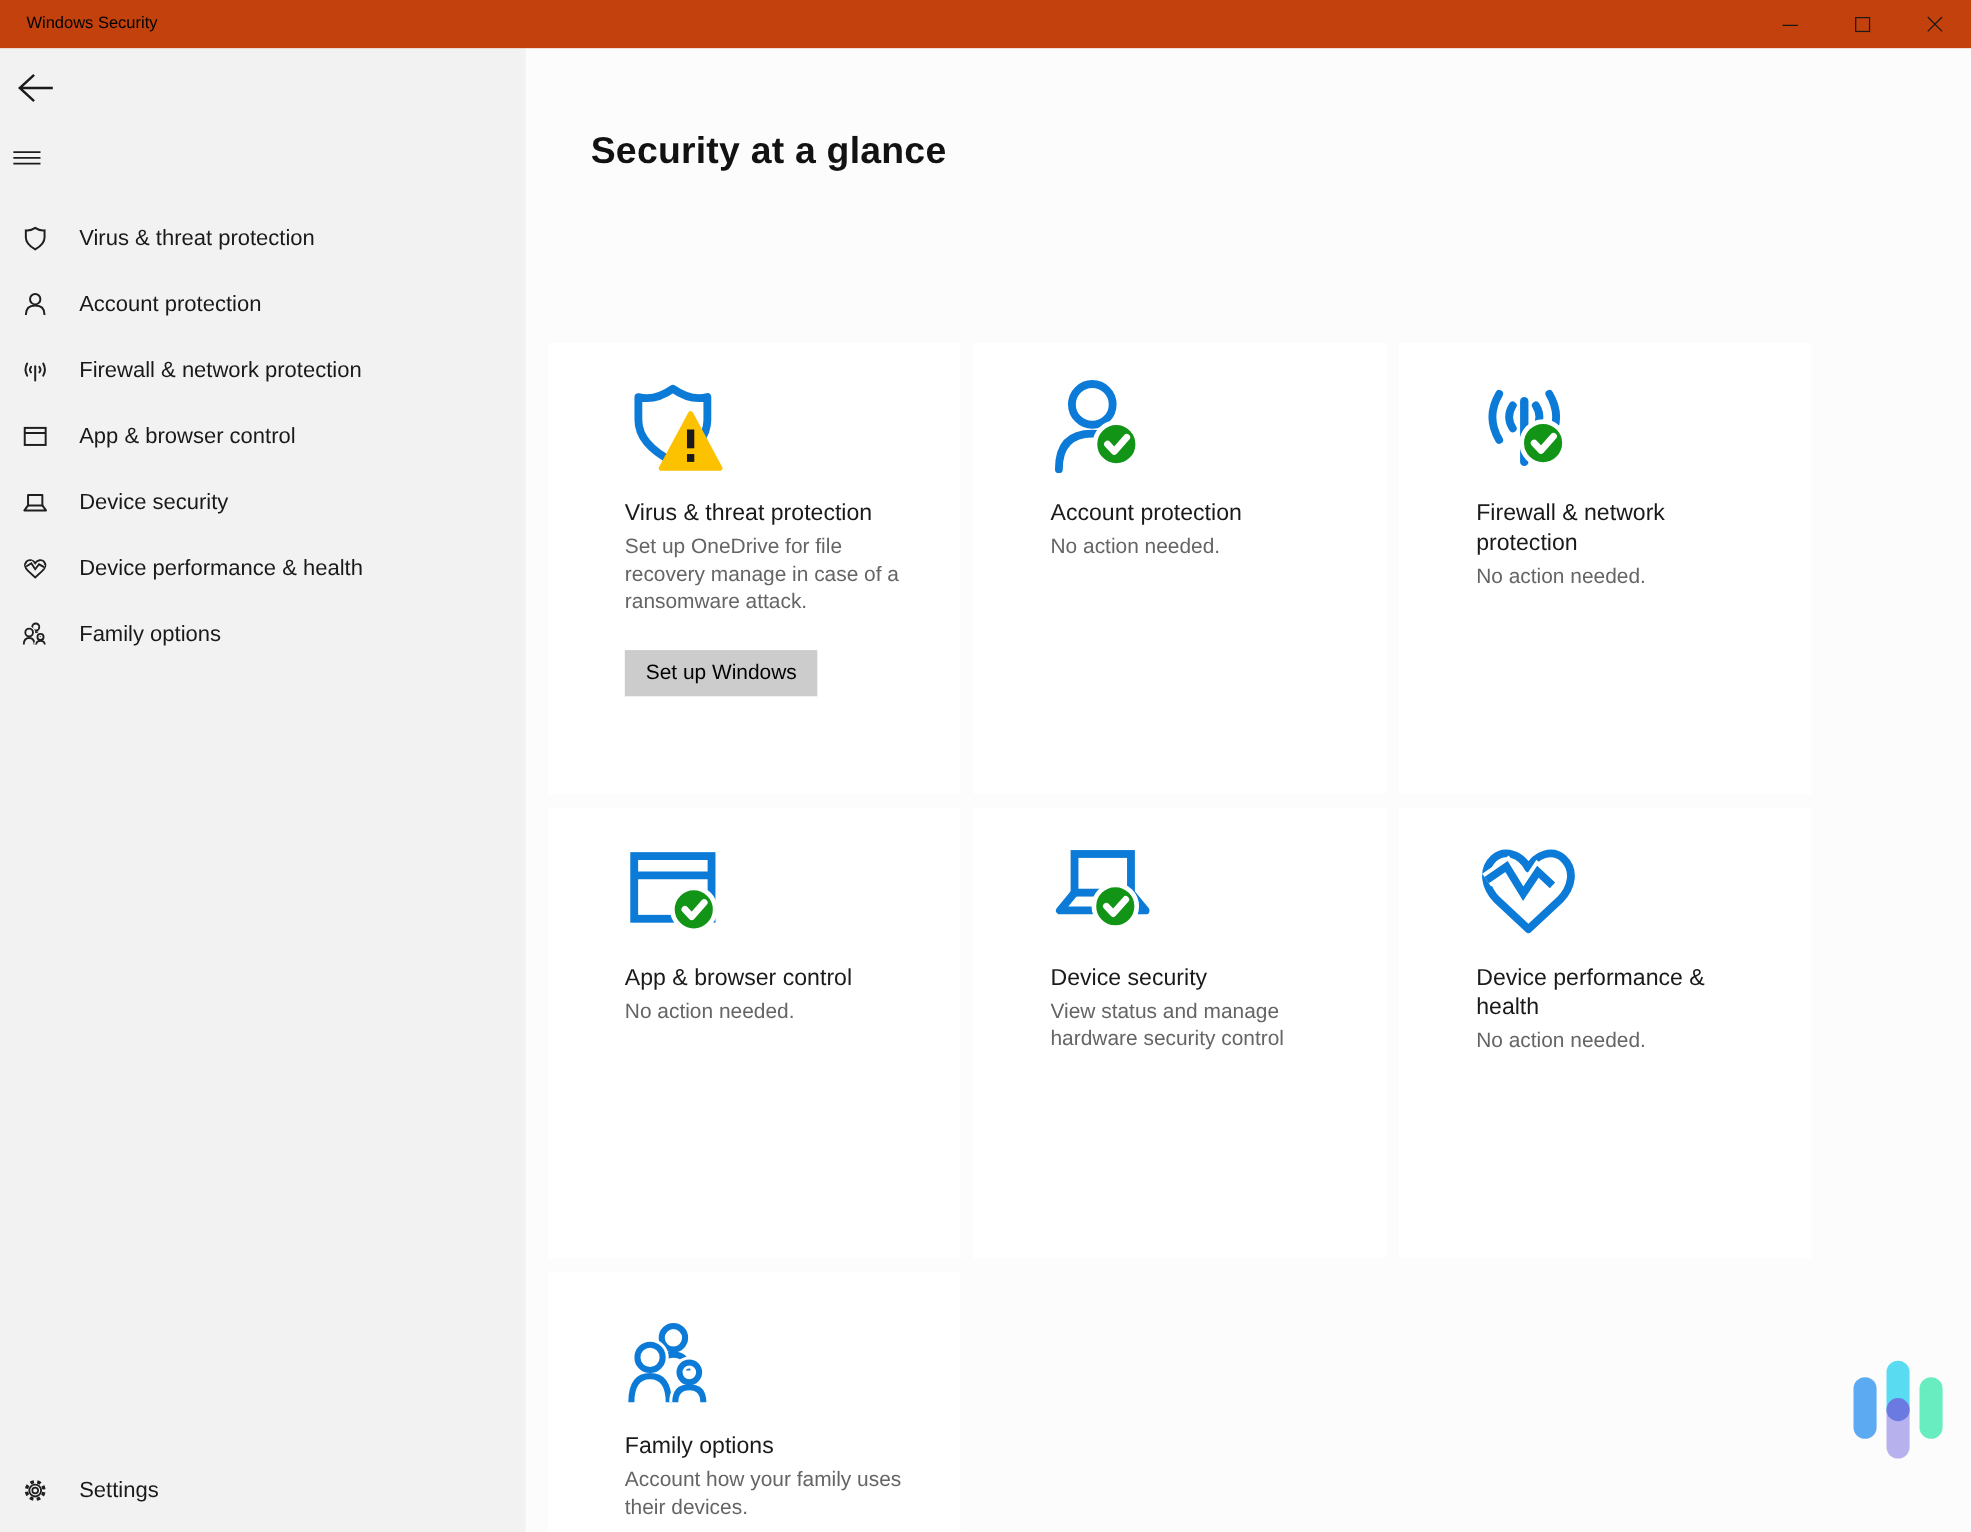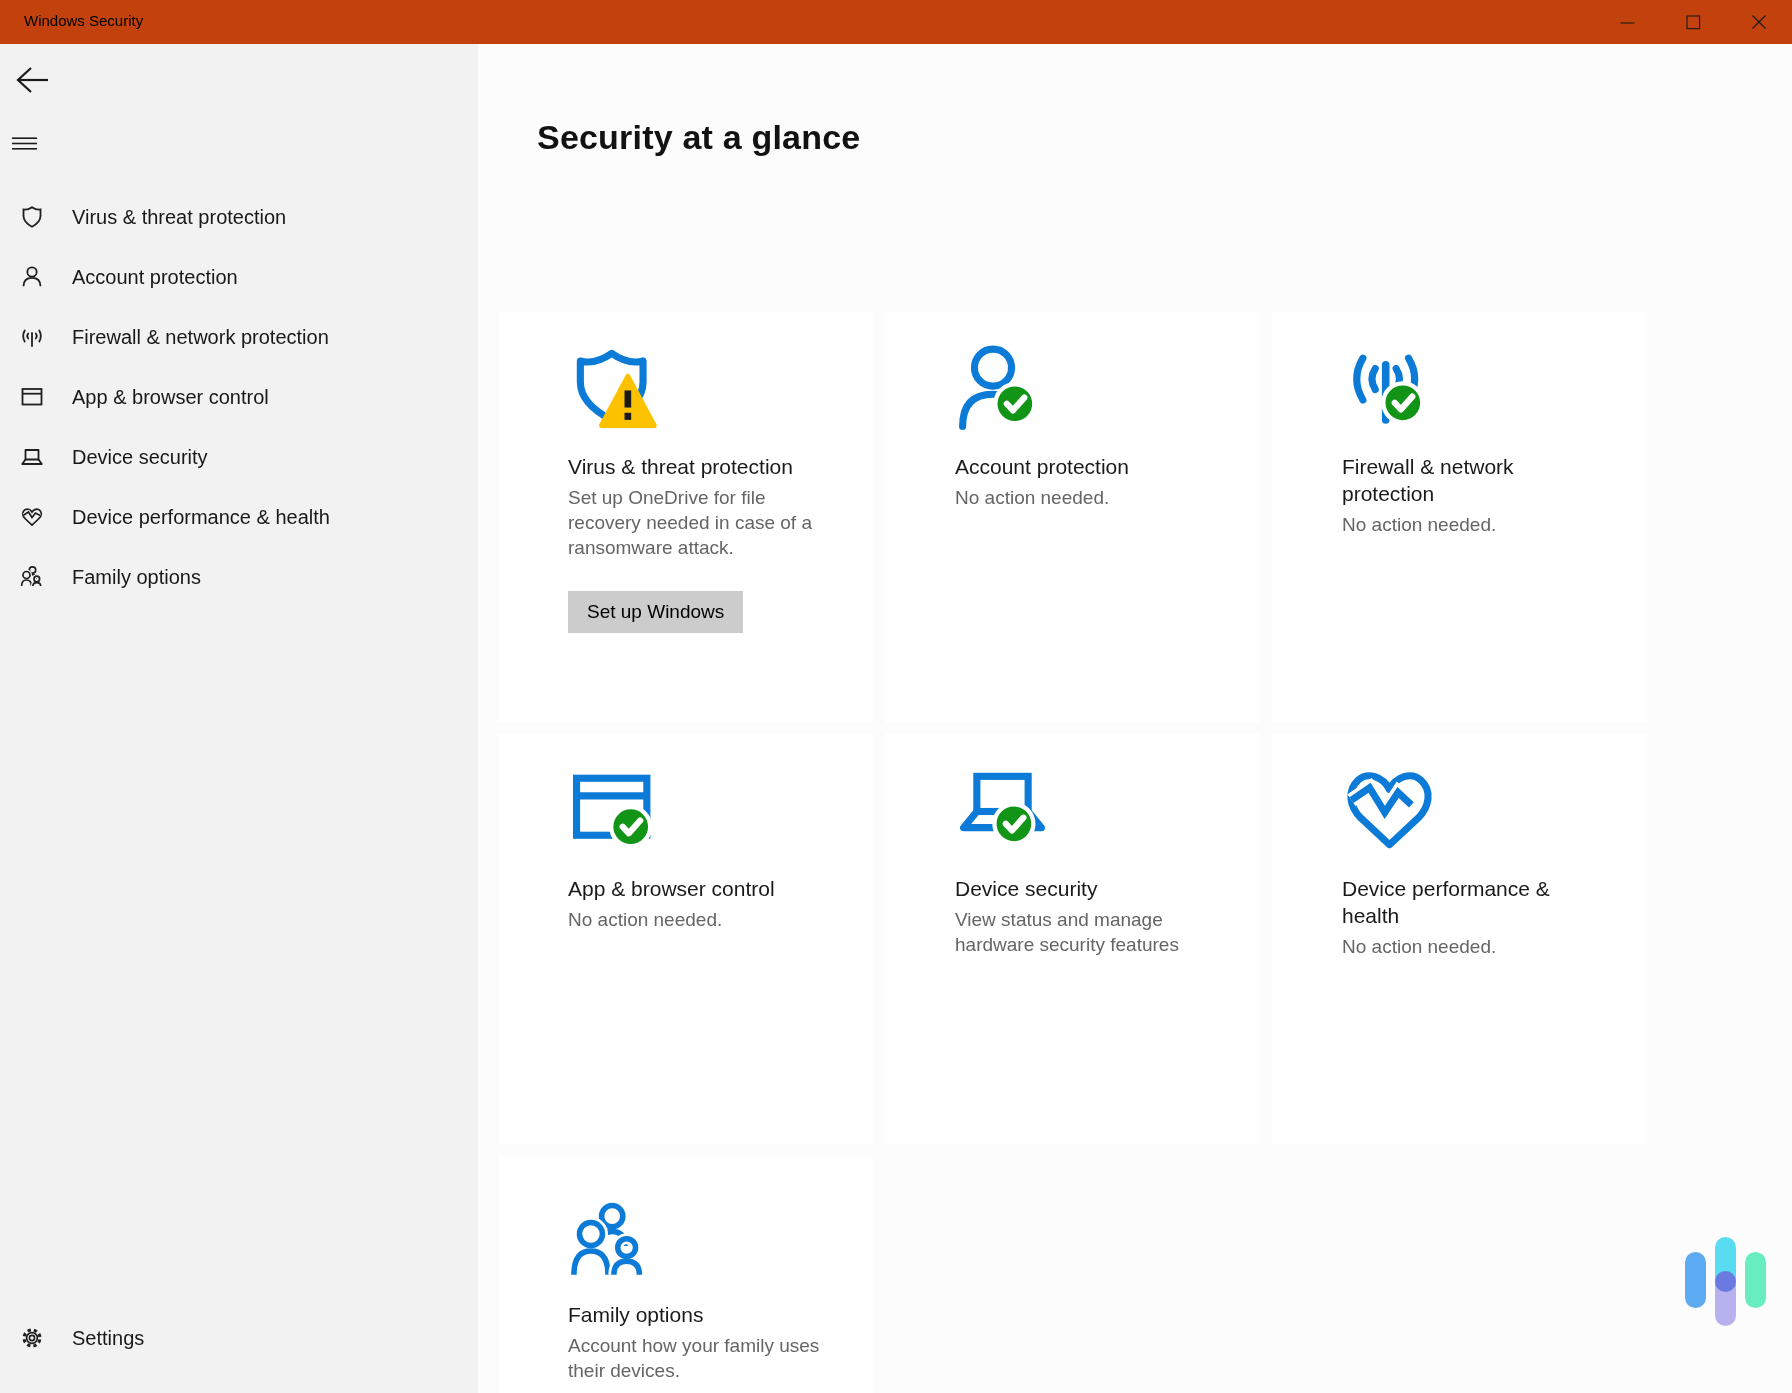--- a/index.html
+++ b/index.html
@@ -16,21 +16,21 @@
   .caption-btn { width:66px; height:44px; display:flex; align-items:center; justify-content:center; background:transparent; border:none; }
   
   .sidebar { position:absolute; left:0; top:44px; width:478px; bottom:0; background:#f2f2f2; }
   .back-btn { position:absolute; left:10px; top:16px; width:44px; height:40px; background:transparent; border:none; display:flex; align-items:center; justify-content:center; }
   .hamburger-btn { position:absolute; left:12px; top:86px; width:40px; height:26px; background:transparent; border:none; display:flex; align-items:center; justify-content:flex-start; }
   .nav { position:absolute; top:143px; left:0; right:0; }
   .nav-item { height:60px; display:flex; align-items:center; position:relative; font-size:20px; color:#191919; }
   .nav-item .nicon { width:26px; height:26px; margin-left:19px; flex:0 0 26px; }
   .nav-item .nlabel { margin-left:27px; white-space:nowrap; }
   .nav-item.selected::before { content:""; position:absolute; left:4px; top:7px; width:5px; height:46px; background:#0078d7; }
-  .settings-item { position:absolute; bottom:25px; left:0; right:0; height:60px; display:flex; align-items:center; font-size:20px; color:#191919; }
+  .settings-item { position:absolute; bottom:8px; left:0; right:0; height:60px; display:flex; align-items:center; font-size:20px; color:#191919; }
   .settings-item .nicon { width:26px; height:26px; margin-left:19px; flex:0 0 26px; }
   .settings-item .nlabel { margin-left:27px; }
   
   .main { position:absolute; left:478px; top:44px; right:0; bottom:0; background:#fcfcfc; }
   .page-title { position:absolute; left:59px; top:74px; font-size:34px; font-weight:700; color:#121212; letter-spacing:.2px; }
   .page-subtitle { position:absolute; left:59px; top:142px; width:555px; font-size:19px; line-height:26px; color:#5d5d5d; }
   .tiles { position:absolute; left:20px; top:268px; display:grid; grid-template-columns:repeat(3,375px); grid-auto-rows:410px; gap:12px; }
   .tile { background:#ffffff; padding:30px 34px 0 70px; }
   .tile--family { padding-top:44px; }
   .tile-icon { display:block; width:95px; height:95px; }
@@ -176,21 +176,21 @@
   <div class="tiles">
 
     <div class="tile">
       <svg class="tile-icon" viewBox="0 0 100 100" fill="none">
         <path d="M13 20 Q29 24 46 12 Q63 24 79 20 L79 42 Q79 65 46 82 Q13 65 13 42 Z" stroke="#0b7bd7" stroke-width="7.5" stroke-linejoin="round"></path>
         <polygon points="63,36 91,88 35,88" fill="#fcc200" stroke="#fcc200" stroke-width="5" stroke-linejoin="round"></polygon>
         <rect x="59.5" y="51" width="7" height="18" fill="#1a1a1a"></rect>
         <rect x="59.5" y="74.5" width="7" height="7.5" fill="#1a1a1a"></rect>
       </svg>
       <div class="tile-title">Virus &amp; threat protection</div>
-      <div class="tile-desc">Set up OneDrive for file recovery needed in case of a ransomware attack.</div>
+      <div class="tile-desc">Set up OneDrive for file recovery manage in case of a ransomware attack.</div>
       <button class="tile-btn">Set up Windows</button>
     </div>
 
     <div class="tile">
       <svg class="tile-icon" viewBox="0 0 100 100" fill="none">
         <circle cx="40" cy="27" r="19.5" stroke="#0b7bd7" stroke-width="7.5"></circle>
         <path d="M8 89 Q8 55 40 55 Q58 55 68 66" stroke="#0b7bd7" stroke-width="7.5" stroke-linecap="round"></path>
         <circle cx="63" cy="65" r="20.5" fill="#129417" stroke="#ffffff" stroke-width="4.5"></circle>
         <path d="M54.5 65 l6.5 7 l12 -13.5" stroke="#ffffff" stroke-width="6.5" stroke-linecap="round" stroke-linejoin="round"></path>
       </svg>
@@ -224,21 +224,21 @@
     </div>
 
     <div class="tile">
       <svg class="tile-icon" viewBox="0 0 100 100" fill="none">
         <rect x="23" y="13" width="54" height="37" stroke="#0b7bd7" stroke-width="7.5"></rect>
         <path d="M23 50 L9 67 H91 L77 50" stroke="#0b7bd7" stroke-width="7.5" stroke-linejoin="round"></path>
         <circle cx="62" cy="63" r="20.5" fill="#129417" stroke="#ffffff" stroke-width="4.5"></circle>
         <path d="M53.5 63 l6.5 7 l12 -13.5" stroke="#ffffff" stroke-width="6.5" stroke-linecap="round" stroke-linejoin="round"></path>
       </svg>
       <div class="tile-title">Device security</div>
-      <div class="tile-desc">View status and manage hardware security features</div>
+      <div class="tile-desc">View status and manage hardware security control</div>
     </div>
 
     <div class="tile">
       <svg class="tile-icon" viewBox="0 0 100 100" fill="none">
         <path d="M50 27 C43 13 27 8 17 17 C5 28 8 45 20 57 L50 85 L80 57 C92 45 95 28 83 17 C73 8 57 13 50 27 Z" stroke="#0b7bd7" stroke-width="7.5" stroke-linejoin="round"></path>
         <path d="M10 38 L29 25 L45 51 L59 30 L73 43" stroke="#ffffff" stroke-width="15" fill="none"></path>
         <path d="M10 38 L29 25 L45 51 L59 30 L73 43" stroke="#0b7bd7" stroke-width="7.5" fill="none"></path>
       </svg>
       <div class="tile-title">Device performance &amp; health</div>
       <div class="tile-desc">No action needed.</div>

